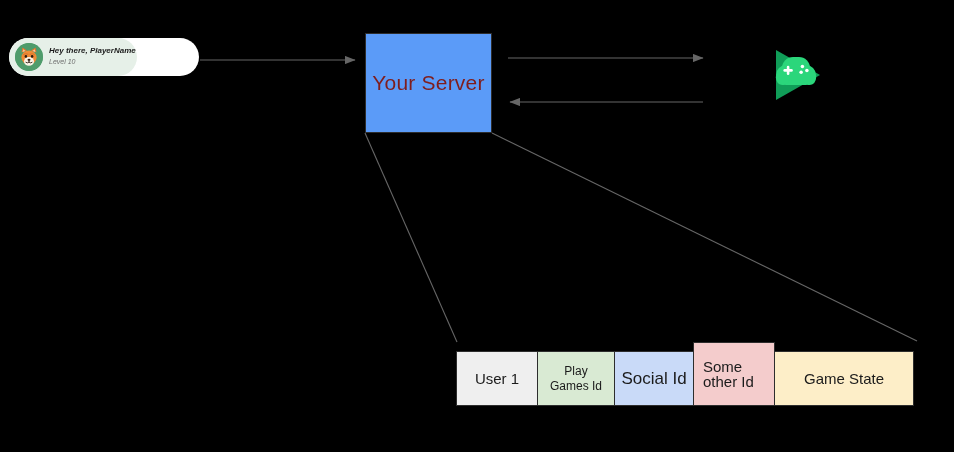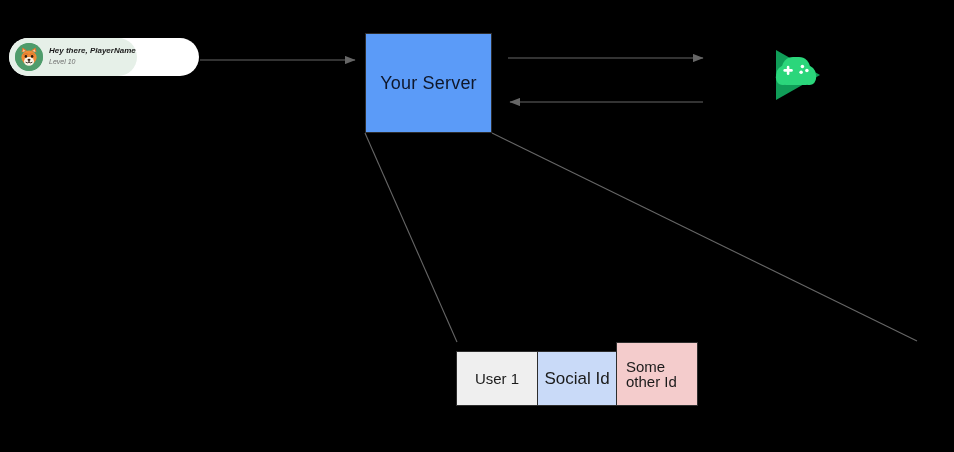--- a/index.html
+++ b/index.html
@@ -87,22 +87,22 @@
     width: 127px;
     height: 100px;
     background: #5b9bf8;
     border: 1px solid #2d2d2d;
     box-sizing: border-box;
     display: flex;
     align-items: center;
     justify-content: center;
   }
   #server-box .server-label {
-    color: #0f172a;
-    font-size: 18px;
+    color: #7f1d1d;
+    font-size: 21px;
     letter-spacing: .2px;
   }
 
   
   #play-games-icon {
     position: absolute;
     left: 770px;
     top: 46px;
     width: 58px;
     height: 58px;
@@ -209,21 +209,27 @@
         <circle cx="30.9" cy="13.4" r="1.75" fill="#ffffff"></circle>
         <circle cx="25.1" cy="15.3" r="1.75" fill="#ffffff"></circle>
       </g>
     </svg>
   </div>
 
   <div id="user-table">
       <div class="cell c-center" style="background: rgb(239, 239, 239); width: 82px;">
         <div class="txt" style="font-size: 15px;">User 1</div>
       </div>
+      <div class="cell c-center" style="background: rgb(217, 234, 211); width: 78px;">
+        <div class="txt" style="font-size: 12px;">Play<br>Games Id</div>
+      </div>
       <div class="cell c-center" style="background: rgb(201, 218, 248); width: 80px;">
         <div class="txt" style="font-size: 17px;">Social Id</div>
       </div>
       <div class="cell c-left" style="background: rgb(244, 204, 204); width: 82px;">
         <div class="txt" style="font-size: 15px;">Some<br>other Id</div>
       </div>
+      <div class="cell c-center" style="background: rgb(253, 238, 200); width: 140px;">
+        <div class="txt" style="font-size: 15px;">Game State</div>
+      </div>
     </div>
 
 </div>
 
 </body></html>

